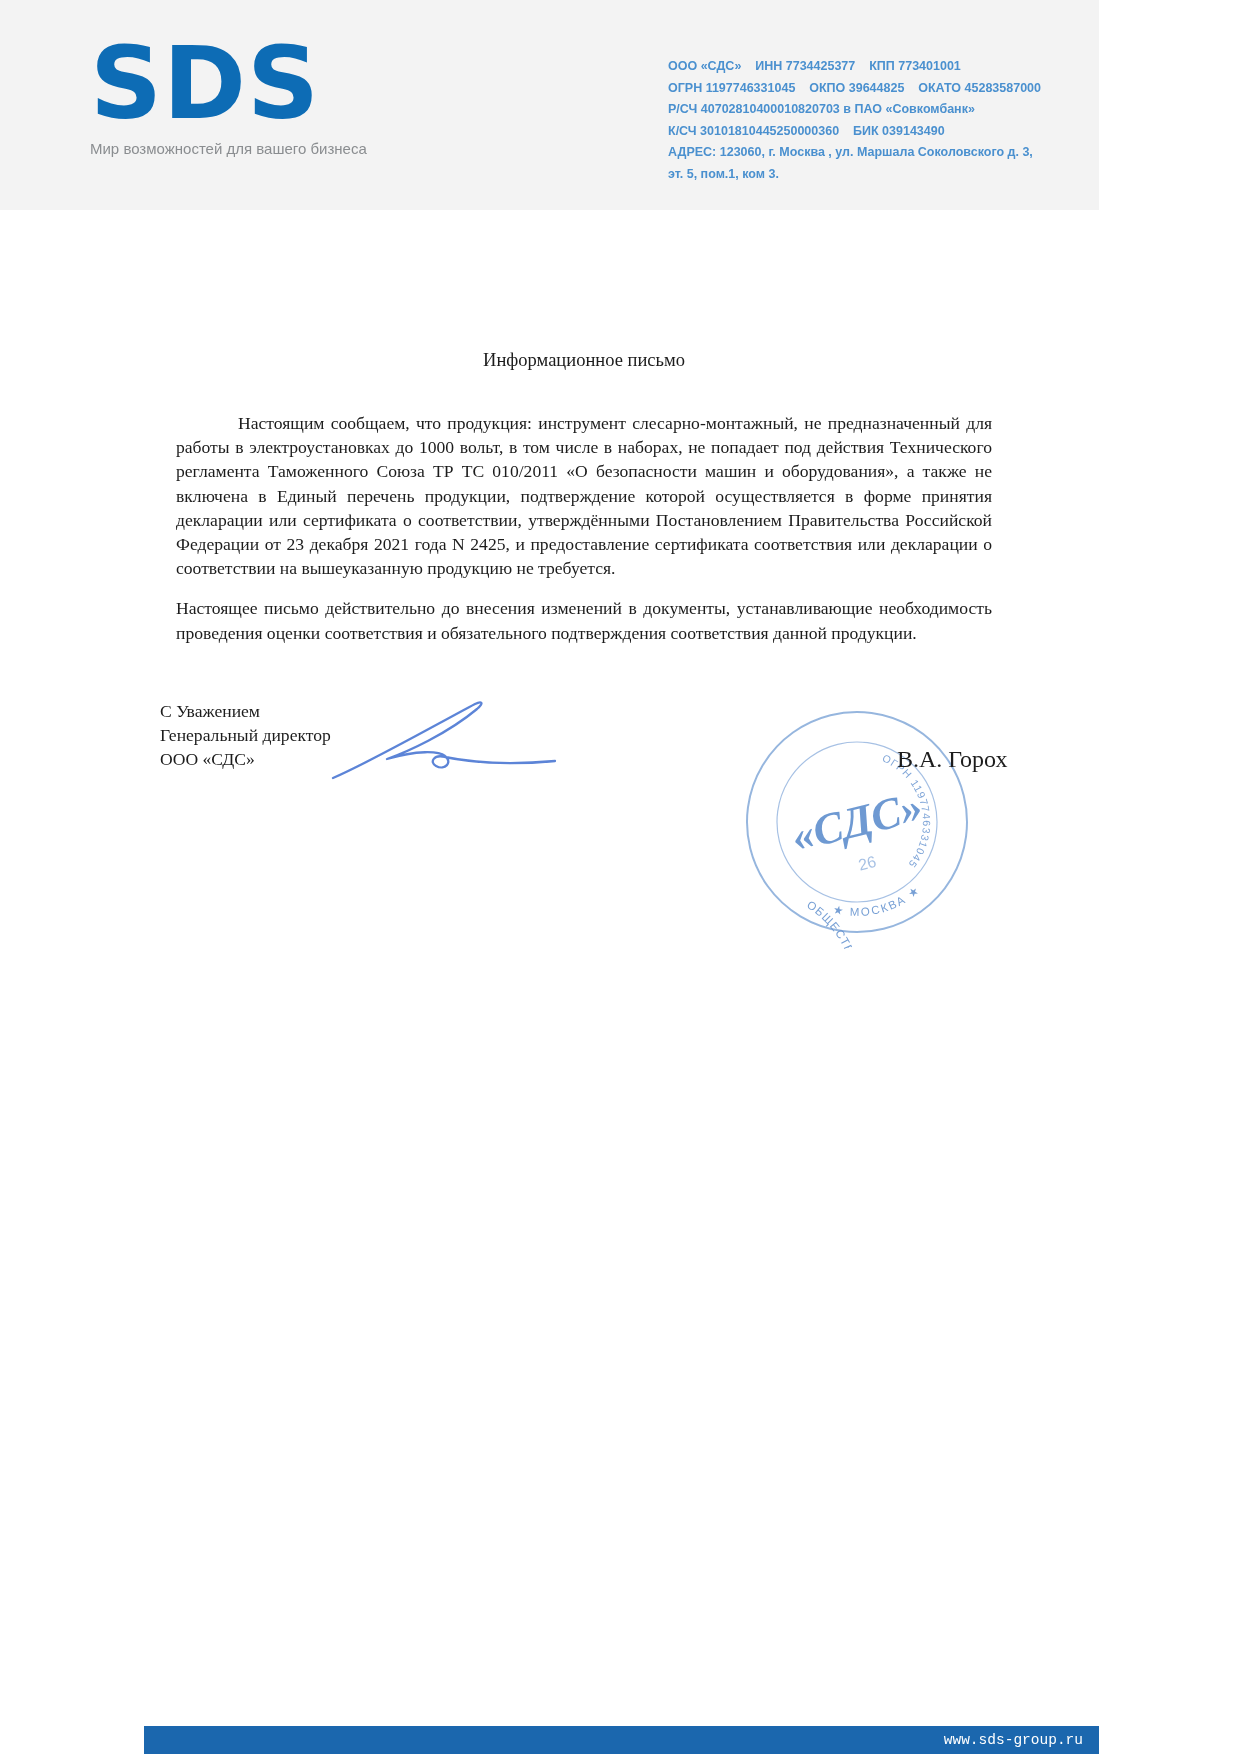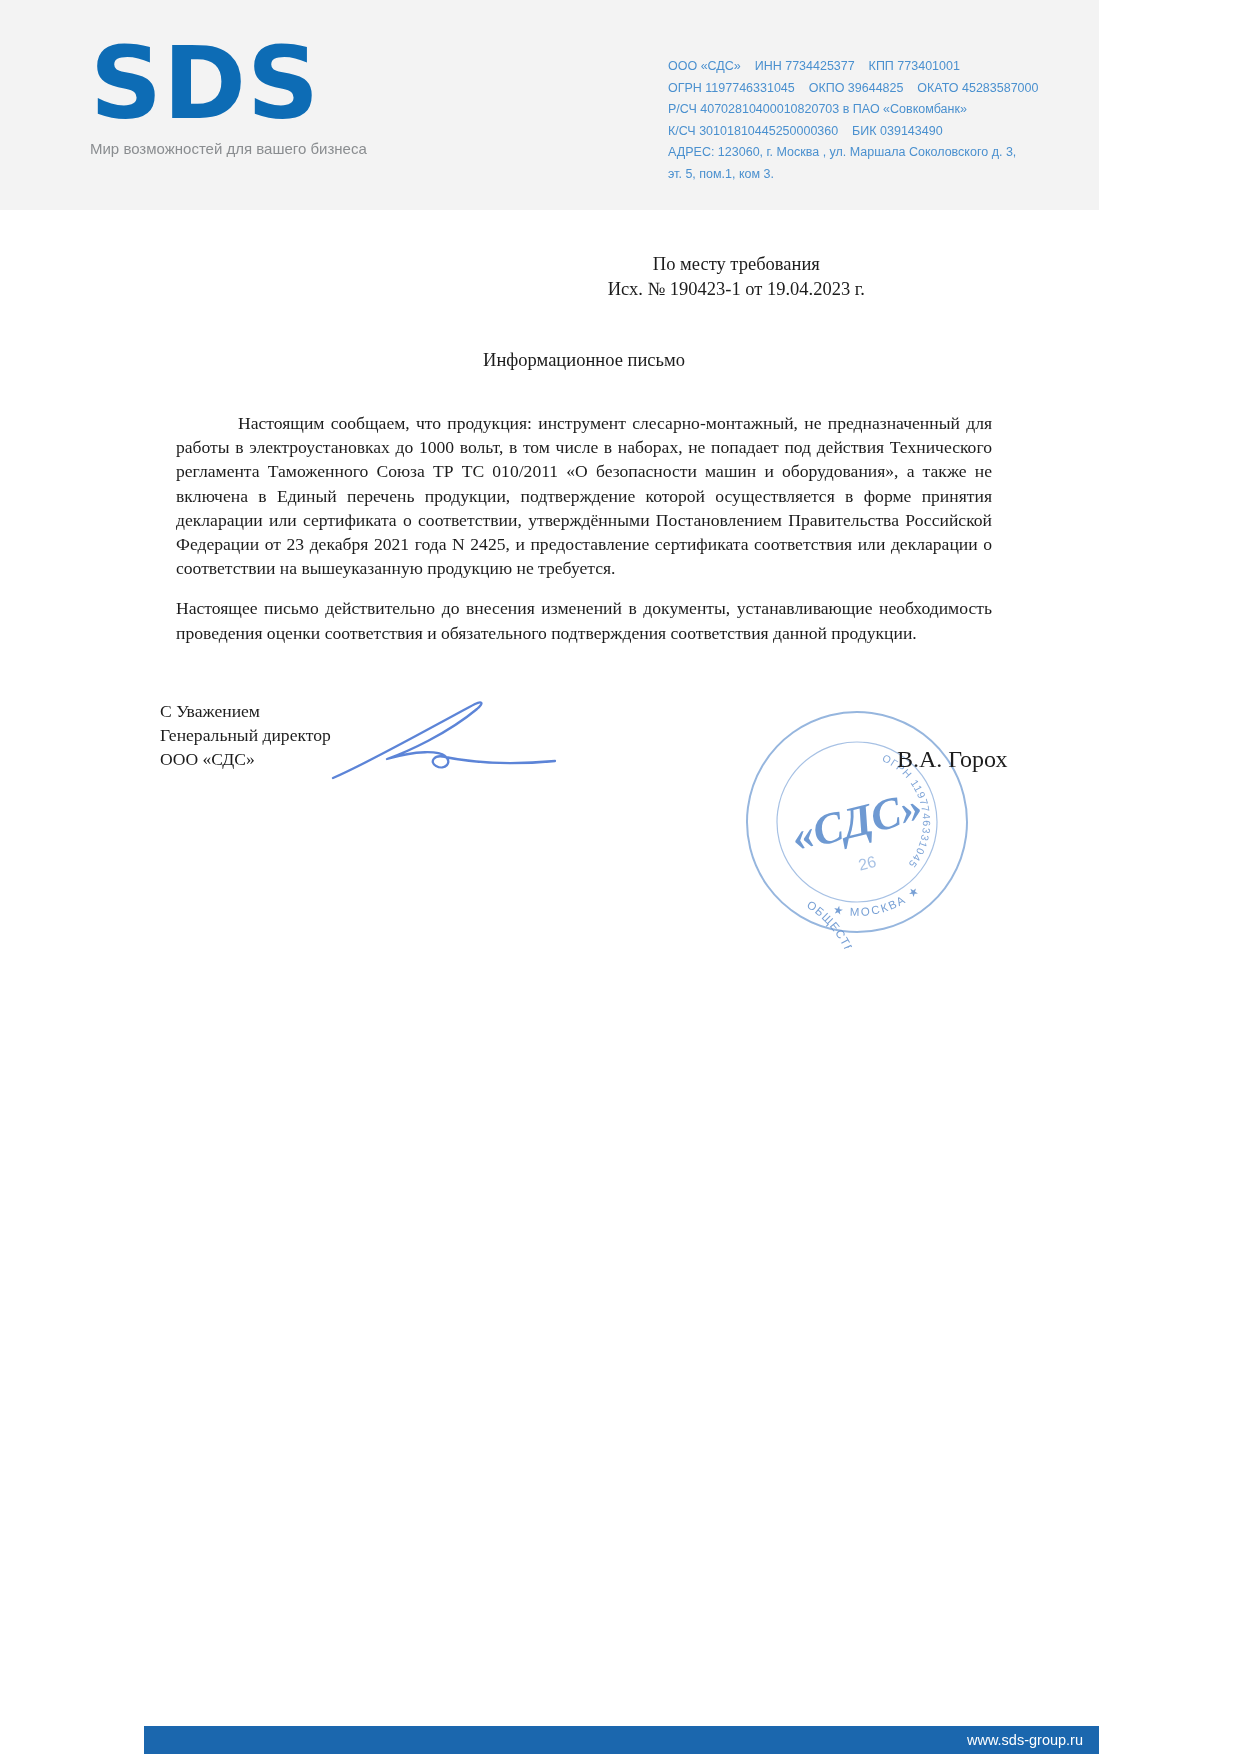--- a/index.html
+++ b/index.html
@@ -32,21 +32,21 @@
   .tagline{
     margin-top:10px;
     font-family:"Liberation Sans",sans-serif;
     font-size:15px;color:var(--tagline-gray);
   }
   .company-details{
     position:absolute;left:668px;top:56px;
     font-family:"Liberation Sans",sans-serif;
     font-size:12.5px;line-height:21.5px;color:var(--detail-blue);
   }
-  .detail-line{white-space:pre-wrap;}
+  .detail-line{white-space:pre-wrap;font-weight:bold;}
   
   .ref-block{
     position:absolute;top:252px;right:234px;
     text-align:center;font-size:18.5px;line-height:25px;
   }
   
   .letter-title{
     position:absolute;top:350px;left:160px;width:848px;
     text-align:center;font-size:18.5px;
   }
@@ -102,21 +102,21 @@
     font-family:"Liberation Sans",sans-serif;font-size:16px;
     text-anchor:middle;fill-opacity:.55;
   }
   
   .footer-bar{
     position:absolute;right:0;bottom:0;width:955px;height:28px;
     background:var(--footer-bg);text-align:right;
   }
   .site{
     display:inline-block;line-height:28px;padding-right:16px;
-    font-family:Liberation Sans, sans-serif;font-size:14.5px;
+    font-family:Liberation Mono, monospace;font-size:14.5px;
     color:var(--footer-text);cursor:pointer;
   }
 </style>
 </head>
 <body>
 
 <div class="page">
 
   <header class="letterhead">
     <div class="logo-block">
@@ -126,24 +126,20 @@
     <div class="company-details">
       <div class="detail-line">ООО «СДС»    ИНН 7734425377    КПП 773401001</div>
       <div class="detail-line">ОГРН 1197746331045    ОКПО 39644825    ОКАТО 45283587000</div>
       <div class="detail-line">Р/СЧ 40702810400010820703 в ПАО «Совкомбанк»</div>
       <div class="detail-line">К/СЧ 30101810445250000360    БИК 039143490</div>
       <div class="detail-line">АДРЕС: 123060, г. Москва , ул. Маршала Соколовского д. 3,</div>
       <div class="detail-line">эт. 5, пом.1, ком 3.</div>
     </div>
   </header>
 
-  <div class="ref-block">
-    <div>По месту требования</div>
-    <div>Исх. № 190423-1 от 19.04.2023 г.</div>
-  </div>
 
   <div class="letter-title">Информационное письмо</div>
 
   <div class="letter-body">
     <p class="indent">Настоящим сообщаем, что продукция: инструмент слесарно-монтажный, не предназначенный для работы в электроустановках до 1000 вольт, в том числе в наборах, не попадает под действия Технического регламента Таможенного Союза ТР ТС 010/2011 «О безопасности машин и оборудования», а также не включена в Единый перечень продукции, подтверждение которой осуществляется в форме принятия декларации или сертификата о соответствии, утверждёнными Постановлением Правительства Российской Федерации от 23 декабря 2021 года N 2425, и предоставление сертификата соответствия или декларации о соответствии на вышеуказанную продукцию не требуется.</p>
     <p>Настоящее письмо действительно до внесения изменений в документы, устанавливающие необходимость проведения оценки соответствия и обязательного подтверждения соответствия данной продукции.</p>
   </div>
 
   <div class="signoff">
     <div>С Уважением</div>

